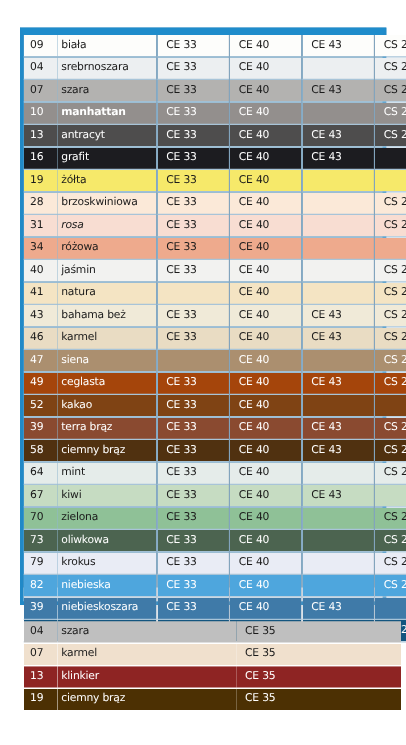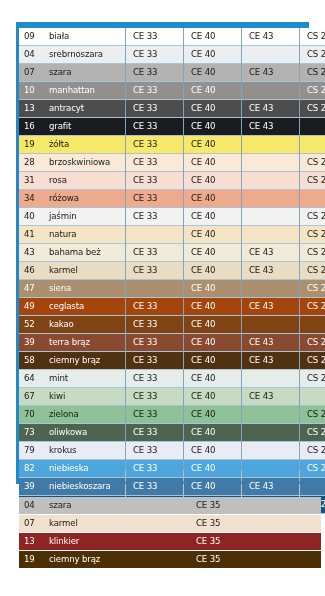--- a/index.html
+++ b/index.html
@@ -151,21 +151,21 @@
         <tr style="background: rgb(179, 178, 176); color: rgb(26, 26, 26);">
           <td class="c-code" style="color: rgb(26, 26, 26);">07</td>
           <td class="c-name" style="color: rgb(26, 26, 26);">szara</td>
           <td class="c-p1" style="color: rgb(26, 26, 26);">CE 33</td>
           <td class="c-p2" style="color: rgb(26, 26, 26);">CE 40</td>
           <td class="c-p3" style="color: rgb(26, 26, 26);">CE 43</td>
           <td class="c-p4" style="color: rgb(26, 26, 26);">CS 25</td>
         </tr>
         <tr style="background: rgb(147, 143, 141); color: rgb(255, 255, 255);">
           <td class="c-code" style="color: rgb(255, 255, 255);">10</td>
-          <td class="c-name" style="color: rgb(255, 255, 255);">manhattan</td>
+          <td class="c-name" style="color: rgb(255, 255, 255); font-weight: bold;">manhattan</td>
           <td class="c-p1" style="color: rgb(255, 255, 255);">CE 33</td>
           <td class="c-p2" style="color: rgb(255, 255, 255);">CE 40</td>
           <td class="c-p3" style="color: rgb(255, 255, 255);"></td>
           <td class="c-p4" style="color: rgb(255, 255, 255);">CS 25</td>
         </tr>
         <tr style="background: rgb(78, 77, 77); color: rgb(255, 255, 255);">
           <td class="c-code" style="color: rgb(255, 255, 255);">13</td>
           <td class="c-name" style="color: rgb(255, 255, 255);">antracyt</td>
           <td class="c-p1" style="color: rgb(255, 255, 255);">CE 33</td>
           <td class="c-p2" style="color: rgb(255, 255, 255);">CE 40</td>
@@ -191,21 +191,21 @@
         <tr style="background: rgb(251, 233, 216); color: rgb(26, 26, 26);">
           <td class="c-code" style="color: rgb(26, 26, 26);">28</td>
           <td class="c-name" style="color: rgb(26, 26, 26);">brzoskwiniowa</td>
           <td class="c-p1" style="color: rgb(26, 26, 26);">CE 33</td>
           <td class="c-p2" style="color: rgb(26, 26, 26);">CE 40</td>
           <td class="c-p3" style="color: rgb(26, 26, 26);"></td>
           <td class="c-p4" style="color: rgb(26, 26, 26);">CS 25</td>
         </tr>
         <tr style="background: rgb(248, 221, 210); color: rgb(26, 26, 26);">
           <td class="c-code" style="color: rgb(26, 26, 26);">31</td>
-          <td class="c-name" style="color: rgb(26, 26, 26);">rosa</td>
+          <td class="c-name" style="color: rgb(26, 26, 26); font-style: italic;">rosa</td>
           <td class="c-p1" style="color: rgb(26, 26, 26);">CE 33</td>
           <td class="c-p2" style="color: rgb(26, 26, 26);">CE 40</td>
           <td class="c-p3" style="color: rgb(26, 26, 26);"></td>
           <td class="c-p4" style="color: rgb(26, 26, 26);">CS 25</td>
         </tr>
         <tr style="background: rgb(238, 170, 141); color: rgb(26, 26, 26);">
           <td class="c-code" style="color: rgb(26, 26, 26);">34</td>
           <td class="c-name" style="color: rgb(26, 26, 26);">różowa</td>
           <td class="c-p1" style="color: rgb(26, 26, 26);">CE 33</td>
           <td class="c-p2" style="color: rgb(26, 26, 26);">CE 40</td>

